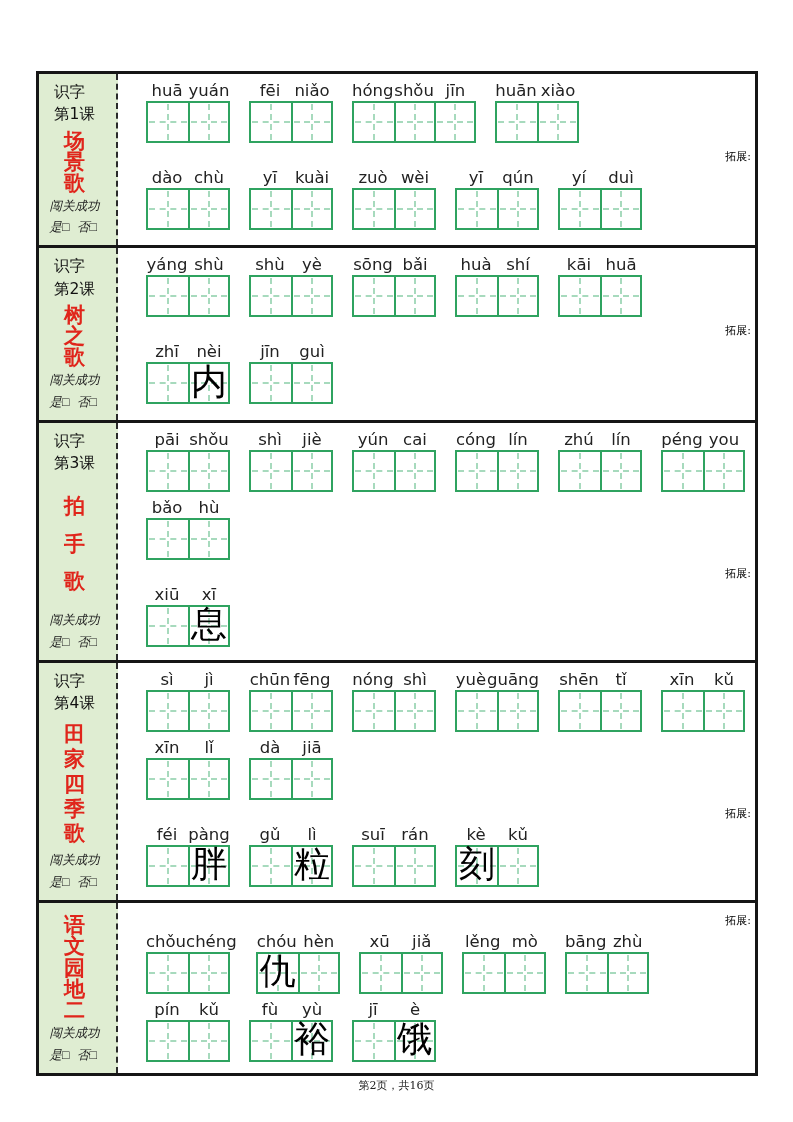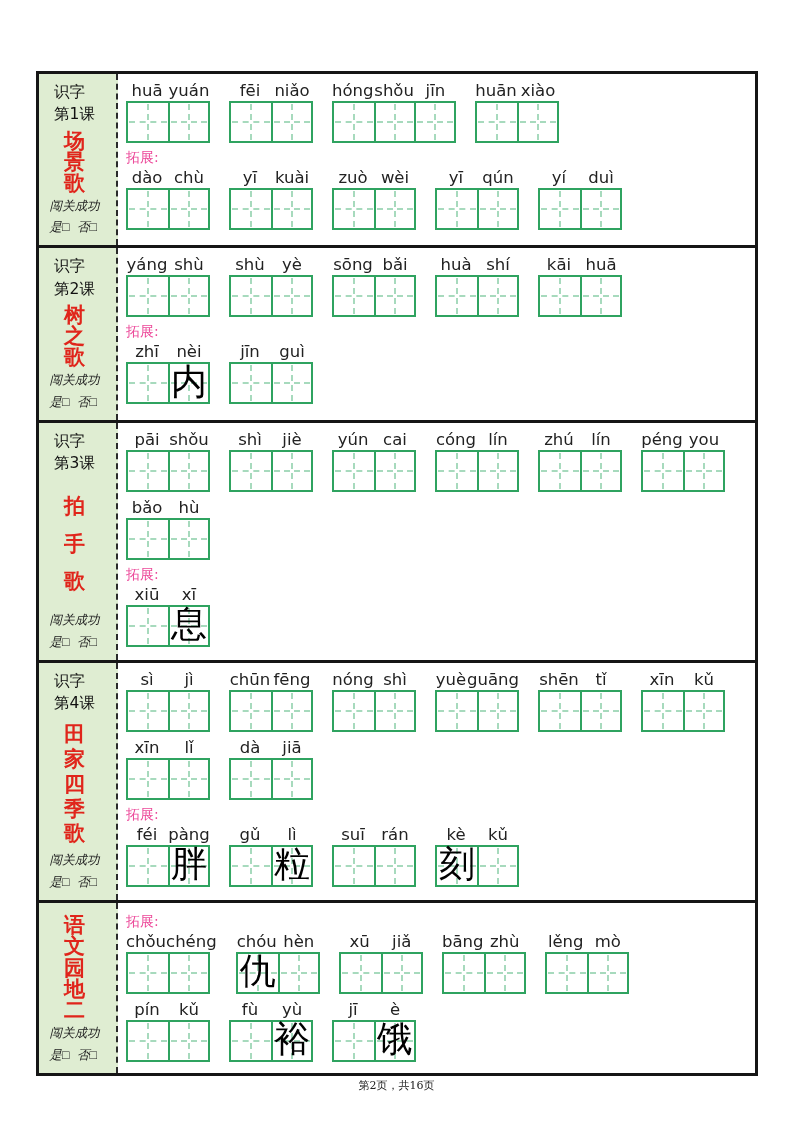--- a/index.html
+++ b/index.html
@@ -29,22 +29,22 @@
   }
   .sb-header{line-height:1.45;font-size:15.5px;color:#111;font-weight:500;}
   .hline{white-space:nowrap;}
   .sb-title{flex:1;display:flex;flex-direction:column;justify-content:space-evenly;align-items:center;padding:4px 0;}
   .tchar{
     color:var(--red);font-size:21px;font-weight:bold;line-height:1;
     font-family:"DejaVu Serif","Liberation Serif",serif;
   }
   .sb-foot{font-family:Liberation Mono, monospace;font-size:12.5px;line-height:1.7;color:#222;font-style:italic;}
   .content{flex:1;padding:6px 4px 6px 8px;}
-  .tuozhan{font-size:14px;color:#ec4899;margin:3px 0 1px 0;line-height:18px;}
-  .wordrow{display:flex;gap:19px;margin-bottom:5px;align-items:flex-end;}
+  .tuozhan{font-size:11px;color:#000000;margin:3px 0 1px 0;line-height:18px;text-align:right;}
+  .wordrow{display:flex;gap:19px;margin-bottom:5px;align-items:flex-end;margin-left:20px;}
   .group{display:flex;flex-direction:column;}
   .pins{display:flex;line-height:20px;margin-top:1px;}
   .syl{flex:1;text-align:center;font-size:16.5px;color:#222;white-space:nowrap;}
   .box{display:flex;border:2px solid var(--green);background:#fff;width:max-content;}
   .cell{position:relative;width:40px;height:38px;background:#fff;}
   .cell + .cell{border-left:2px solid var(--green);}
   .cell::before{
     content:"";position:absolute;left:1px;right:1px;top:50%;margin-top:-1px;
     border-top:2px dashed var(--dash);
   }
@@ -586,32 +586,32 @@
                 <div class="syl">xū</div>
                 <div class="syl">jiǎ</div>
               </div>
               <div class="box">
                 <div class="cell"></div>
                 <div class="cell"></div>
               </div>
             </div>
             <div class="group">
               <div class="pins">
+                <div class="syl">lěng</div>
+                <div class="syl">mò</div>
+              </div>
+              <div class="box">
+                <div class="cell"></div>
+                <div class="cell"></div>
+              </div>
+            </div>
+            <div class="group">
+              <div class="pins">
                 <div class="syl">bāng</div>
                 <div class="syl">zhù</div>
-              </div>
-              <div class="box">
-                <div class="cell"></div>
-                <div class="cell"></div>
-              </div>
-            </div>
-            <div class="group">
-              <div class="pins">
-                <div class="syl">lěng</div>
-                <div class="syl">mò</div>
               </div>
               <div class="box">
                 <div class="cell"></div>
                 <div class="cell"></div>
               </div>
             </div>
           </div>
           <div class="wordrow">
             <div class="group">
               <div class="pins">

